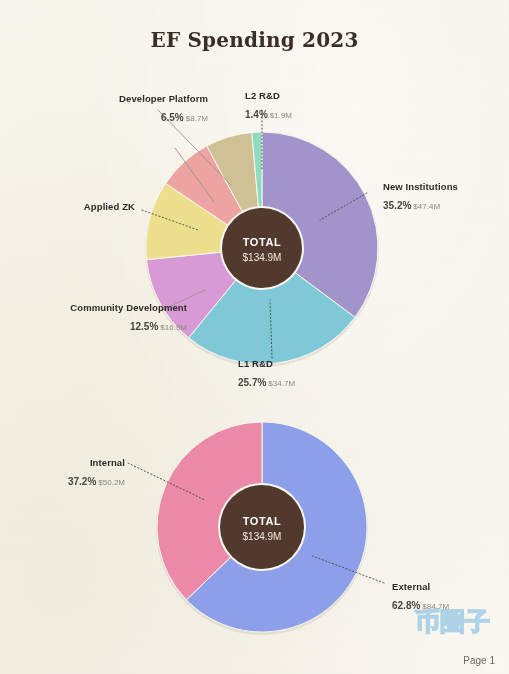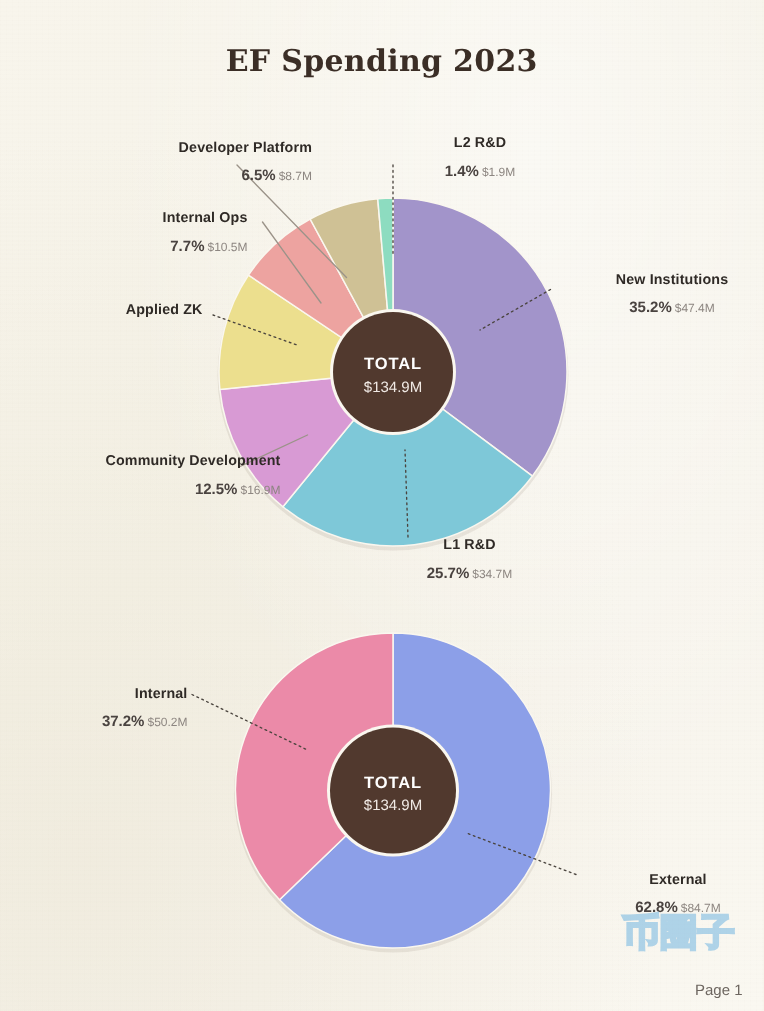--- a/index.html
+++ b/index.html
@@ -101,21 +101,21 @@
     font-weight: 700;
     color: #4a4340;
   }
   .callout .cl-amt {
     font-size: 8px;
     font-weight: 400;
     color: #8d8681;
     margin-left: 2px;
   }
   .callout.align-right { text-align: right; }
-  .callout.align-left  { text-align: center; }
+  .callout.align-left  { text-align: left; }
 
   
   #watermark {
     position: absolute;
     right: 12px;
     bottom: 28px;
     width: 130px;
     height: 52px;
     z-index: 3;
     opacity: 0.85;
@@ -169,26 +169,20 @@
       </span>
     </div>
 
     <div class="callout align-left" style="left:245px; top:20px; width:150px;">
       <span class="cl-name">L2 R&amp;D</span>
       <span class="cl-stats">
         <span class="cl-pct">1.4%</span><span class="cl-amt">$1.9M</span>
       </span>
     </div>
 
-    <div class="callout align-right" style="left:10px; top:70px; width:155px;">
-      <span class="cl-name">Internal Ops</span>
-      <span class="cl-stats">
-        <span class="cl-pct">7.7%</span><span class="cl-amt">$10.5M</span>
-      </span>
-    </div>
 
     <div class="callout align-right" style="left:0px; top:131px; width:135px;">
       <span class="cl-name">Applied ZK</span>
     </div>
 
     <div class="callout align-right" style="left:0px; top:232px; width:155px;padding-left:32px;">
       <span class="cl-name">Community Development</span>
       <span class="cl-stats">
         <span class="cl-pct">12.5%</span><span class="cl-amt">$16.9M</span>
       </span>

